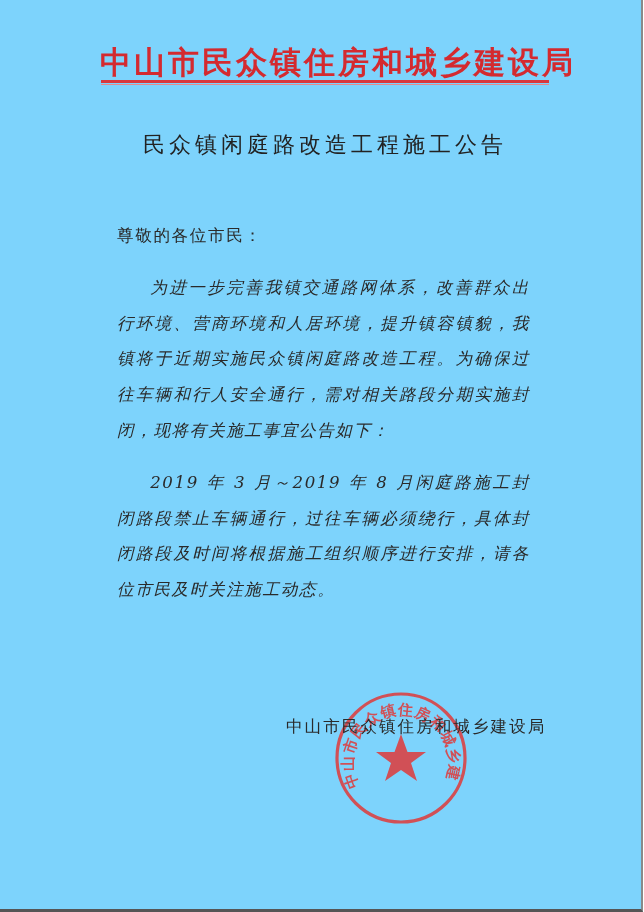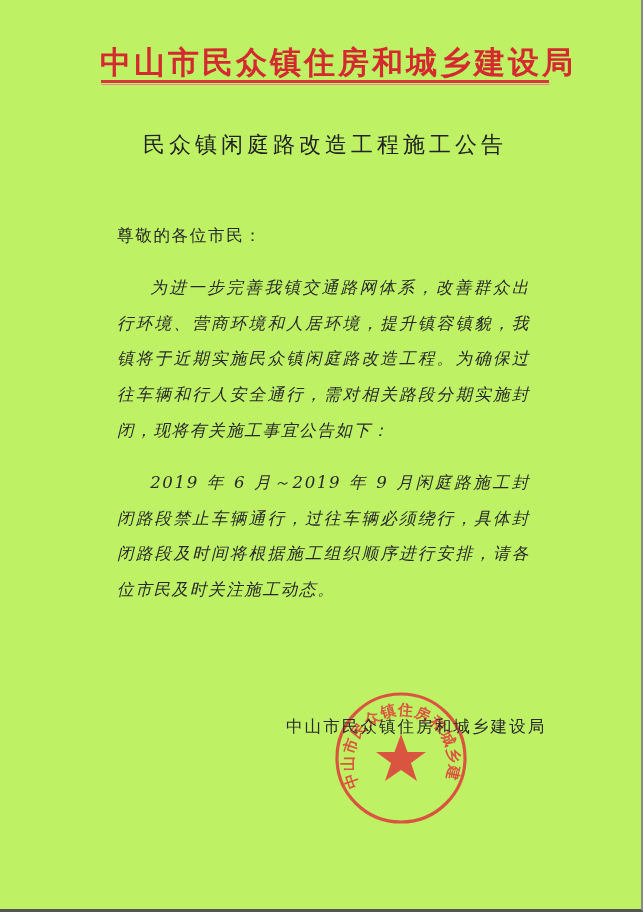--- a/index.html
+++ b/index.html
@@ -2,21 +2,21 @@
 <html><head>
 <meta charset="utf-8">
 <style>
   html, body { margin: 0; padding: 0; }
   body {
     width: 644px; height: 912px; background: #ffffff; position: relative; overflow: hidden;
     font-family: "DejaVu Serif", "Liberation Serif", serif;
   }
   .page {
     position: absolute; left: 0; top: 0; width: 641px; height: 909px;
-    background: #bef264; border-right: 2px solid #8a8a8a; border-bottom: 3px solid #555;
+    background: #7dd3fc; border-right: 2px solid #8a8a8a; border-bottom: 3px solid #555;
   }
   .org-header {
     position: absolute; left: 100px; top: 42px; width: 450px; text-align: center;
     font-family: "DejaVu Sans", "Liberation Sans", sans-serif; font-weight: bold;
     font-size: 31px; letter-spacing: 3px; color: #d42a2f; white-space: nowrap;
   }
   .rule-thick { position: absolute; left: 101px; top: 80px; width: 448px; height: 3px; background: #d8383c; }
   .rule-thin { position: absolute; left: 101px; top: 84px; width: 448px; height: 1px; background: #e8888a; }
   .doc-title {
     position: absolute; left: 100px; top: 130px; width: 450px; text-align: center;
@@ -47,21 +47,21 @@
 
   <div class="org-header">中山市民众镇住房和城乡建设局</div>
   <div class="rule-thick"></div>
   <div class="rule-thin"></div>
 
   <div class="doc-title">民众镇闲庭路改造工程施工公告</div>
 
   <div class="body-text">
     <p class="salutation">尊敬的各位市民：</p>
     <p class="indent">为进一步完善我镇交通路网体系，改善群众出行环境、营商环境和人居环境，提升镇容镇貌，我镇将于近期实施民众镇闲庭路改造工程。为确保过往车辆和行人安全通行，需对相关路段分期实施封闭，现将有关施工事宜公告如下：</p>
-    <p class="indent">2019 年 6 月～2019 年 9 月闲庭路施工封闭路段禁止车辆通行，过往车辆必须绕行，具体封闭路段及时间将根据施工组织顺序进行安排，请各位市民及时关注施工动态。</p>
+    <p class="indent">2019 年 3 月～2019 年 8 月闲庭路施工封闭路段禁止车辆通行，过往车辆必须绕行，具体封闭路段及时间将根据施工组织顺序进行安排，请各位市民及时关注施工动态。</p>
   </div>
 
   <svg class="stamp" viewBox="0 0 136 136">
     <defs>
       <path id="sealArc" d="M 26 96 A 48 48 0 1 1 112 92" fill="none"></path>
     </defs>
     <circle cx="68" cy="68" r="64" fill="none" stroke="#e03a3a" stroke-width="3.2"></circle>
     <text font-size="15" fill="#e03a3a" font-weight="bold" font-family="DejaVu Sans, sans-serif" letter-spacing="1">
       <textPath href="#sealArc">中山市民众镇住房和城乡建设局</textPath>
     </text>

